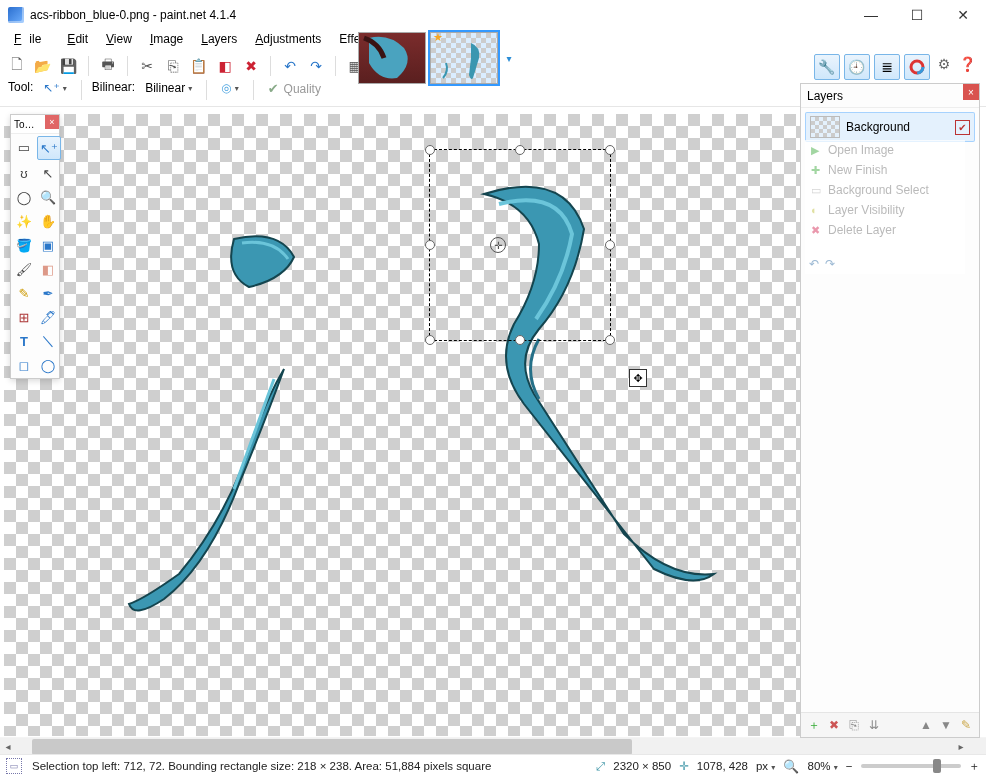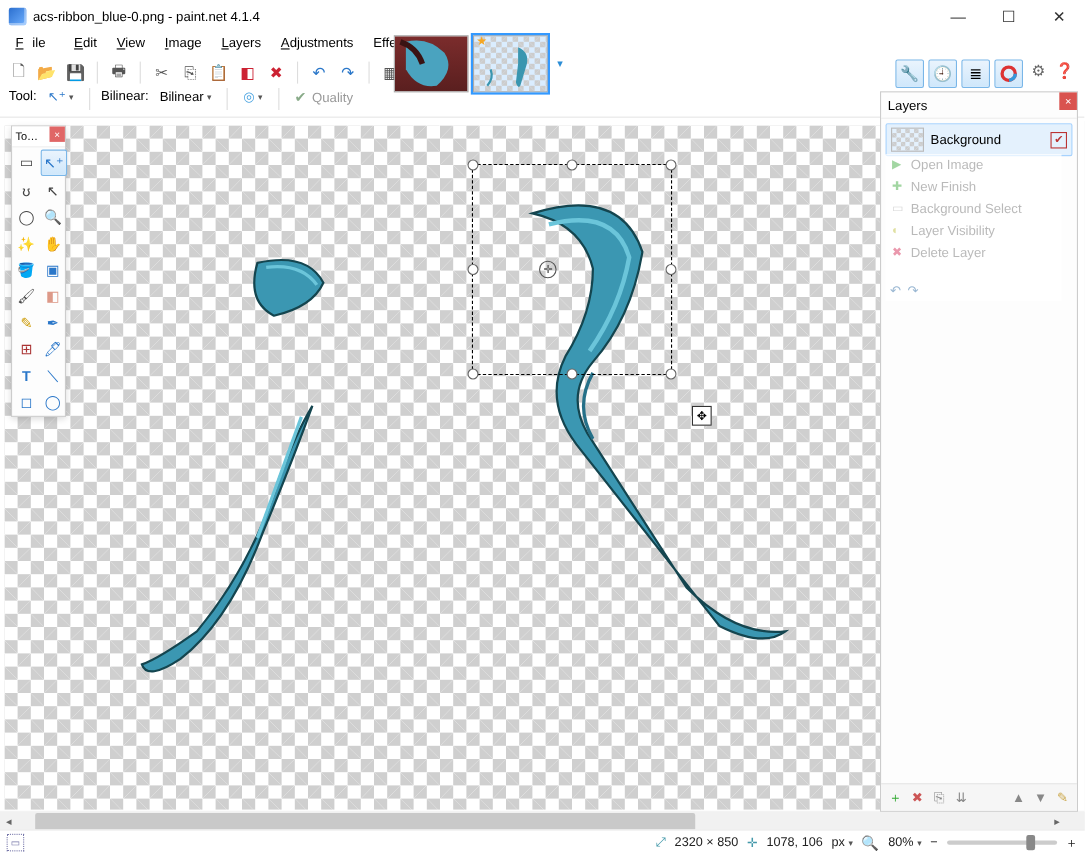--- a/index.html
+++ b/index.html
@@ -604,26 +604,27 @@
     <div class="lbb">
       <div class="lbtn">▲</div>
       <div class="lbtn">▼</div>
       <div class="lbtn" style="color:#caa545">✎</div>
     </div>
   </div>
 </div>
 
 <div class="statusbar">
   <span class="sb-ico">▭</span>
+  <span>Selection top left: 712, 72. Bounding rectangle size: 218 × 238. Area: 51,884 pixels square</span>
 
   <div class="sb-right">
     <span style="color:#49a">⤢</span>
     <span>2320 × 850</span>
     <span style="color:#49a">✛</span>
-    <span>1078, 106</span>
+    <span>1078, 428</span>
     <span>
       <span>px</span> <span class="small-arrow">▾</span>
     </span>
     <span style="font-size:13px">🔍</span>
     <span>
       <span>80%</span> <span class="small-arrow">▾</span>
     </span>
     <span>−</span>
     <div class="zoom-slider">
       <div class="knob"></div>

